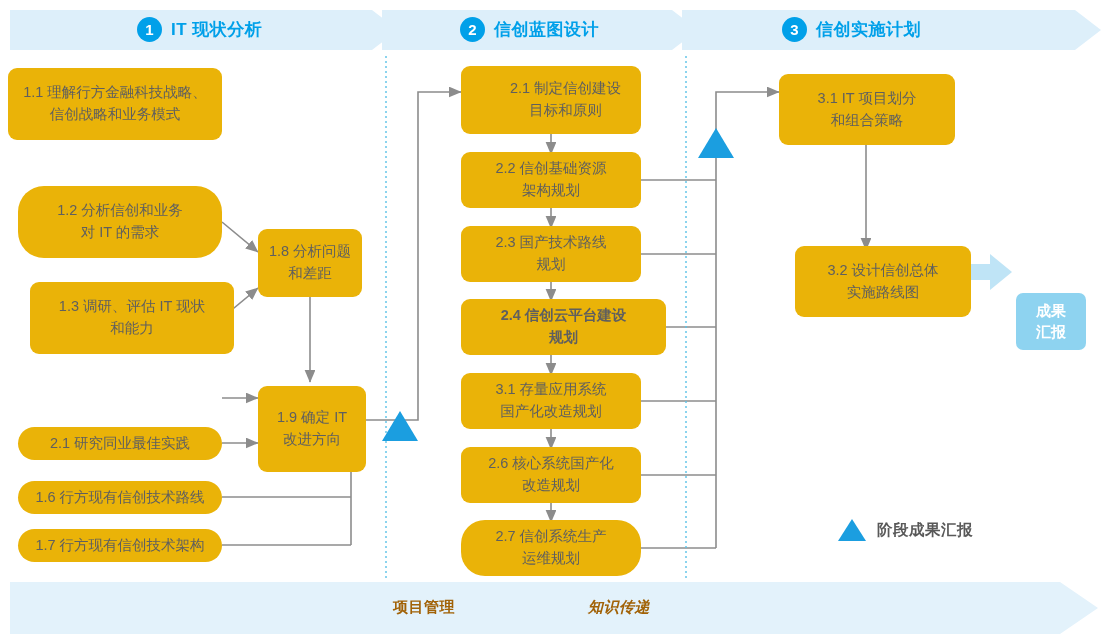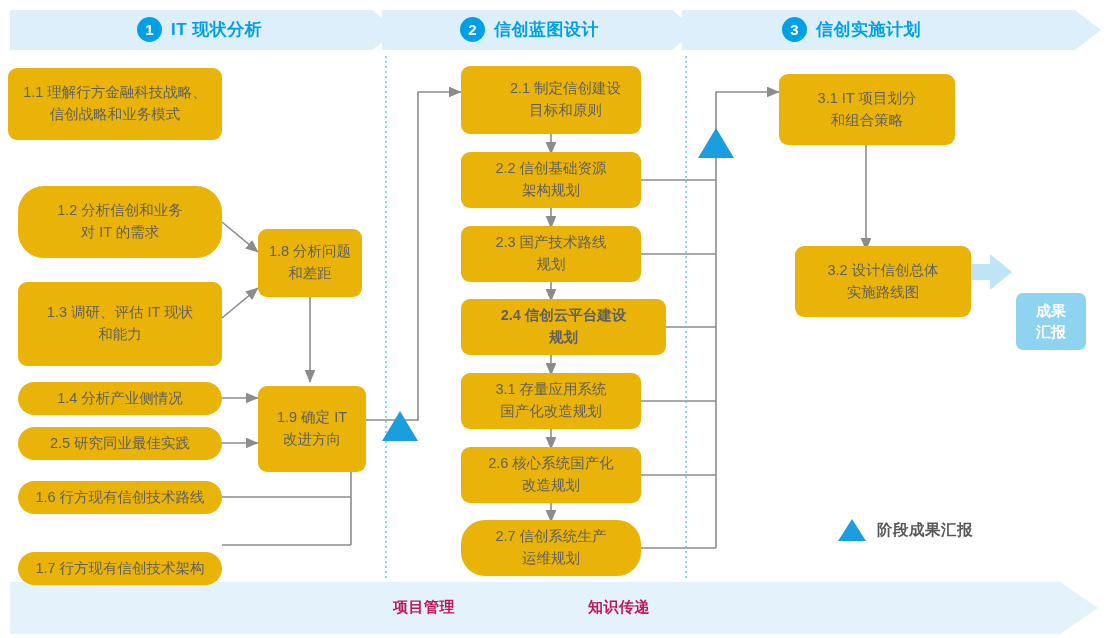--- a/index.html
+++ b/index.html
@@ -28,21 +28,21 @@
     background:#00a0e9;color:#ffffff;
     font-size:15px;font-weight:bold;
     display:flex;align-items:center;justify-content:center;
     line-height:1;
   }
   .phase-text{
     color:#00a0e9;font-size:17px;font-weight:bold;letter-spacing:.5px;
   }
   .bottom-label{
     position:absolute;
-    color:#be185d;font-size:15px;font-weight:bold;letter-spacing:.5px;
+    color:#a16207;font-size:15px;font-weight:bold;letter-spacing:.5px;
     white-space:nowrap;
   }
   
   .box{
     position:absolute;
     background:#eab308;
     border-radius:9px;
     color:#5f5f5f;
     font-size:14.5px;
     line-height:1.5;
@@ -158,26 +158,25 @@
     <polygon points="400,411 418,441 382,441" fill="#1b9ee0"></polygon>
     <polygon points="716,128 734,158 698,158" fill="#1b9ee0"></polygon>
 
     <polygon points="958,264 990,264 990,254 1012,272 990,290 990,280 958,280" fill="#bfe4f6"></polygon>
   </svg>
 
   <div class="box" style="left:8px;top:68px;width:214px;height:72px;">1.1 理解行方金融科技战略、
 信创战略和业务模式</div>
   <div class="box" style="left:18px;top:186px;width:204px;height:72px;border-radius:26px;">1.2 分析信创和业务
 对 IT 的需求</div>
-  <div class="box" style="left:18px;top:282px;width:204px;height:84px;">1.3 调研、评估 IT 现状
+  <div class="box" style="left:30px;top:282px;width:204px;height:72px;">1.3 调研、评估 IT 现状
 和能力</div>
-  <div class="box pill" style="left:18px;top:382px;width:204px;height:33px;">1.4 分析产业侧情况</div>
-  <div class="box pill" style="left:18px;top:427px;width:204px;height:33px;">2.5 研究同业最佳实践</div>
+  <div class="box pill" style="left:18px;top:427px;width:204px;height:33px;">2.1 研究同业最佳实践</div>
   <div class="box pill" style="left:18px;top:481px;width:204px;height:33px;">1.6 行方现有信创技术路线</div>
-  <div class="box pill" style="left:18px;top:552px;width:204px;height:33px;">1.7 行方现有信创技术架构</div>
+  <div class="box pill" style="left:18px;top:529px;width:204px;height:33px;">1.7 行方现有信创技术架构</div>
   <div class="box" style="left:258px;top:222px;width:104px;height:68px;margin-top:7px;">1.8 分析问题
 和差距</div>
   <div class="box" style="left:258px;top:386px;width:108px;height:86px;">1.9 确定 IT
 改进方向</div>
 
   <div class="box" style="left:461px;top:66px;width:180px;height:68px;padding-left:36px;">2.1 制定信创建设
 目标和原则</div>
   <div class="box" style="left:461px;top:152px;width:180px;height:56px;">2.2 信创基础资源
 架构规划</div>
   <div class="box" style="left:461px;top:226px;width:180px;height:56px;">2.3 国产技术路线
@@ -198,15 +197,15 @@
 
   <div class="result-badge" style="left:1016px;top:245px;width:70px;height:57px;">成果
 汇报</div>
 
   <div class="legend" style="left:838px;top:519px;">
     <div class="legend-tri"></div>
     <div class="legend-text">阶段成果汇报</div>
   </div>
 
   <div class="bottom-label" style="left:393px;top:598px;">项目管理</div>
-  <div class="bottom-label" style="left:588px;top:598px;">知识传递</div>
+  <div class="bottom-label" style="left:588px;top:598px;font-style:italic;">知识传递</div>
 
 </div>
 
 </body></html>

